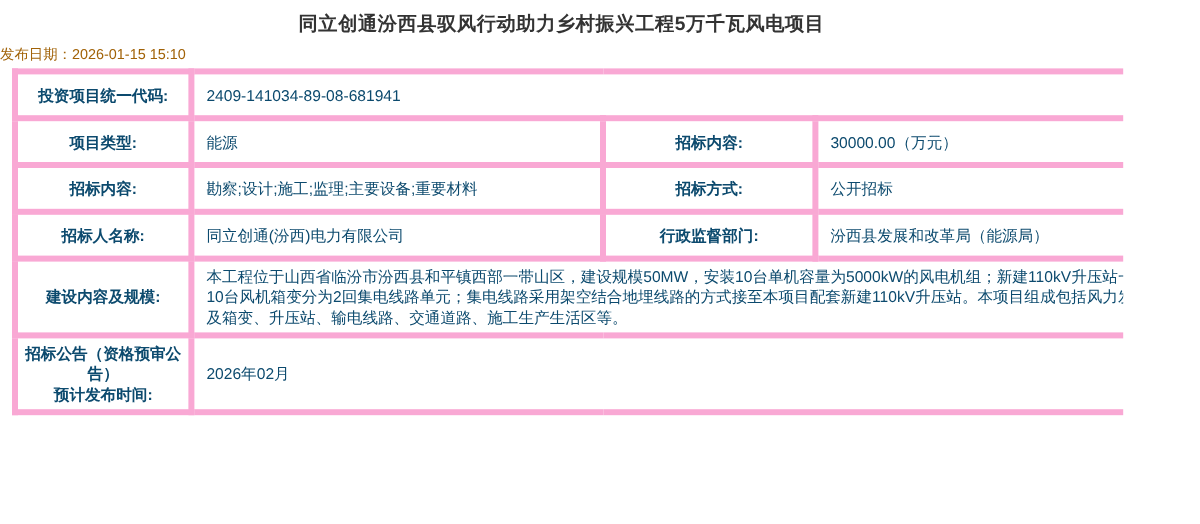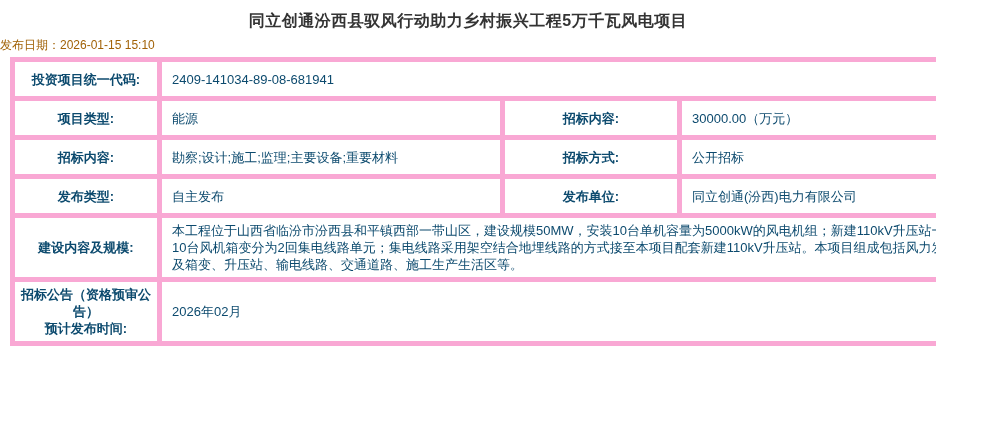--- a/index.html
+++ b/index.html
@@ -91,27 +91,27 @@
       <td class="cell-value">30000.00（万元）</td>
     </tr>
 
     <tr class="row-normal">
       <td class="cell-label">招标内容:</td>
       <td class="cell-value">勘察;设计;施工;监理;主要设备;重要材料</td>
       <td class="cell-label">招标方式:</td>
       <td class="cell-value">公开招标</td>
     </tr>
 
+    <tr class="row-normal">
+      <td class="cell-label">招标人名称:</td>
+      <td class="cell-value">同立创通(汾西)电力有限公司</td>
+      <td class="cell-label">行政监督部门:</td>
+      <td class="cell-value">汾西县发展和改革局（能源局）</td>
+    </tr>
 
-    <tr class="row-normal">
-      <td class="cell-label">发布类型:</td>
-      <td class="cell-value">自主发布</td>
-      <td class="cell-label">发布单位:</td>
-      <td class="cell-value">同立创通(汾西)电力有限公司</td>
-    </tr>
 
 
     <tr class="row-tall">
       <td class="cell-label">建设内容及规模:</td>
       <td class="cell-value" colspan="3">本工程位于山西省临汾市汾西县和平镇西部一带山区，建设规模50MW，安装10台单机容量为5000kW的风电机组；新建110kV升压站一座；10台风机箱变分为2回集电线路单元；集电线路采用架空结合地埋线路的方式接至本项目配套新建110kV升压站。本项目组成包括风力发电机及箱变、升压站、输电线路、交通道路、施工生产生活区等。</td>
     </tr>
 
     <tr class="row-last">
       <td class="cell-label">
         <span>招标公告（资格预审公告）</span><br>

